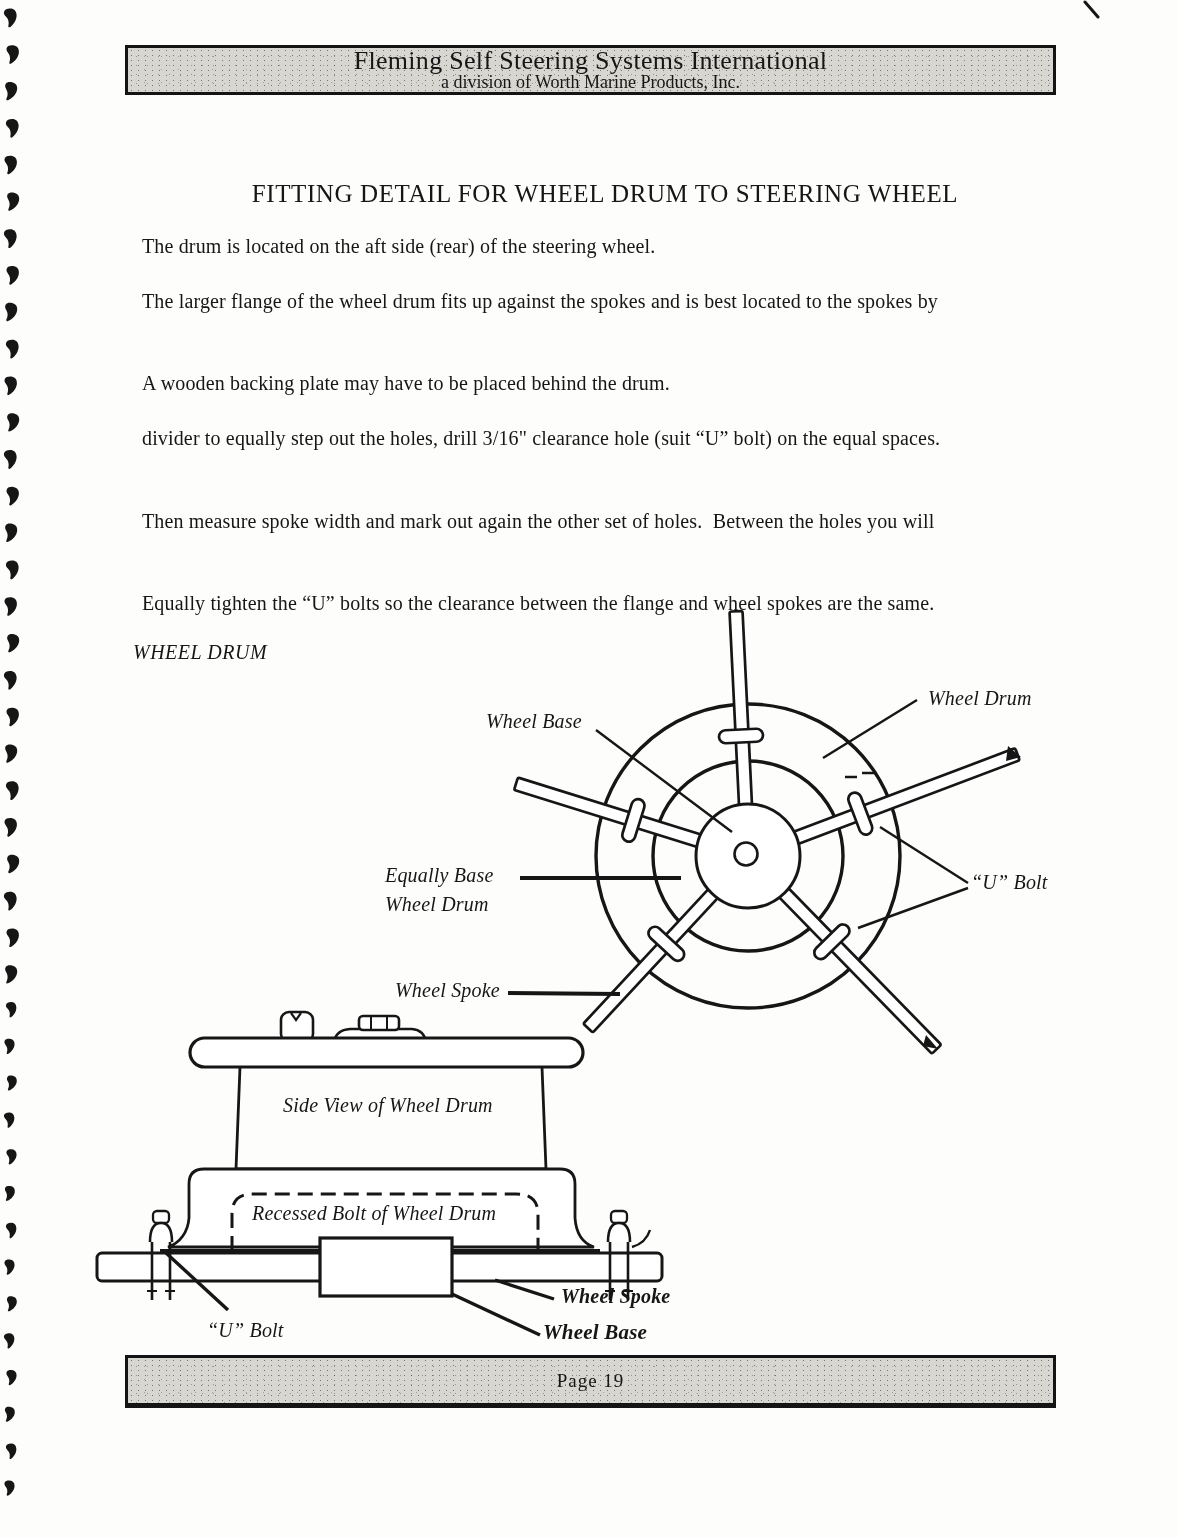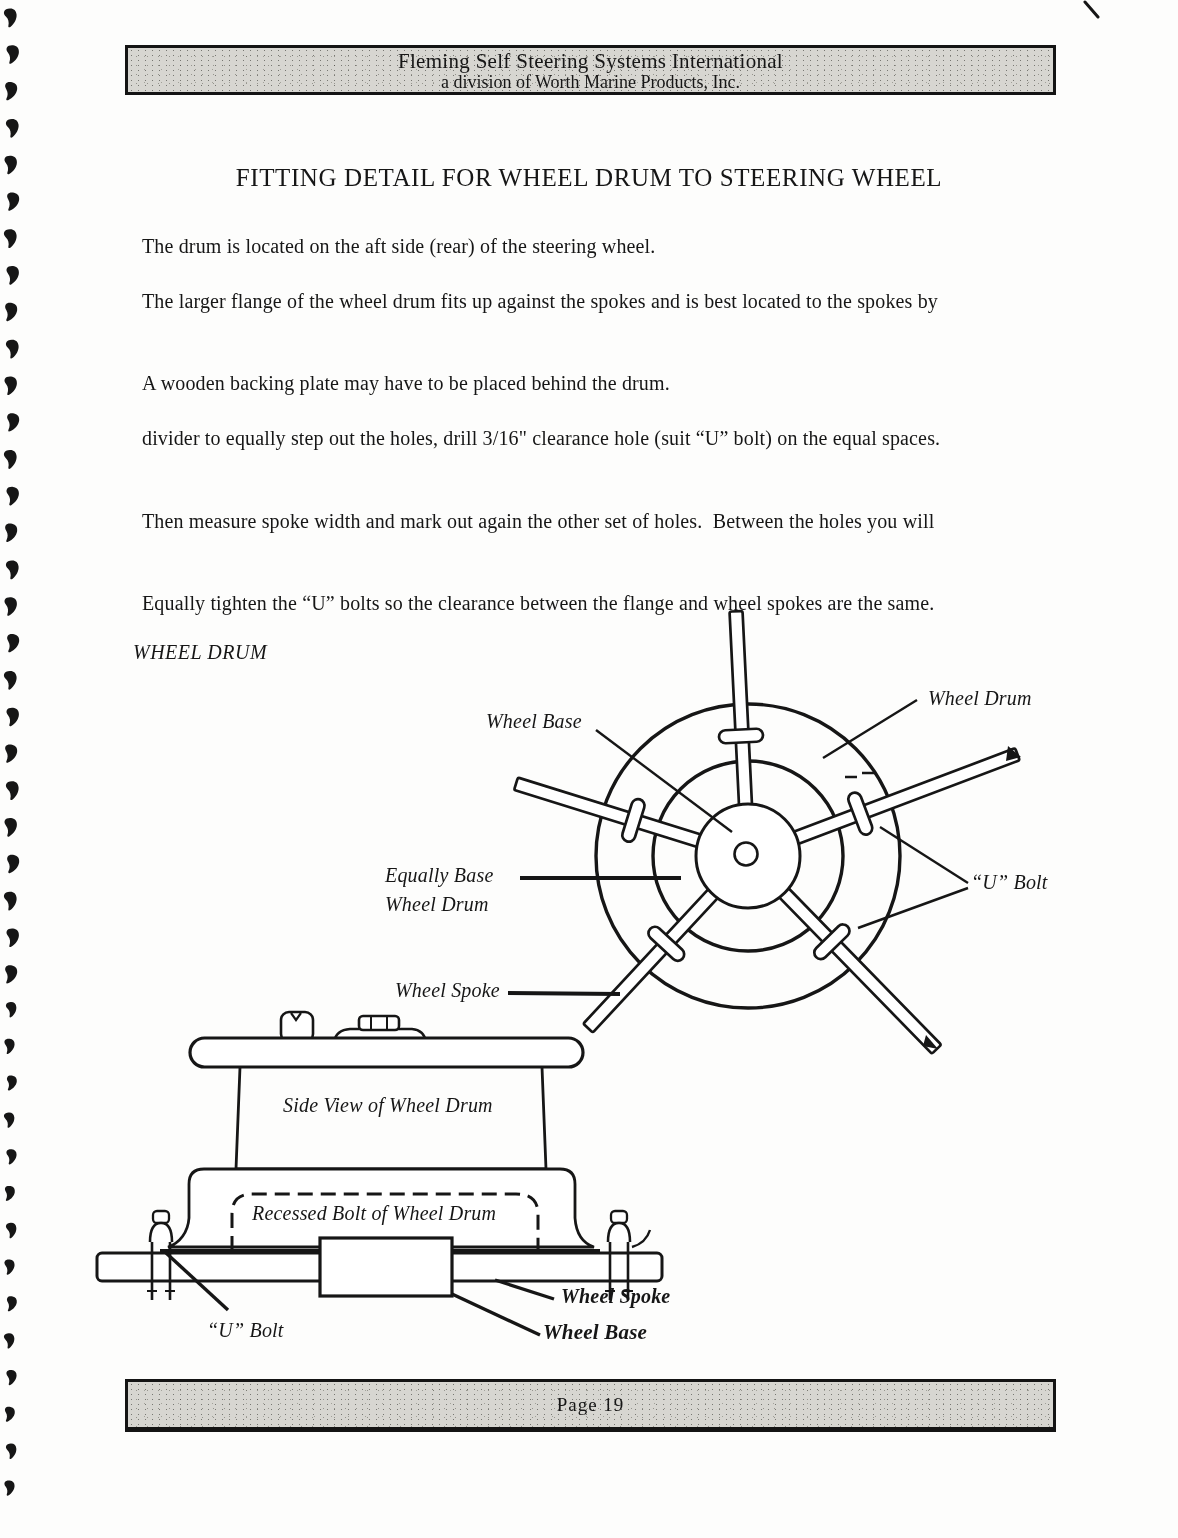--- a/index.html
+++ b/index.html
@@ -17,27 +17,27 @@
     background-color:var(--banner-bg);
     background-image:
       radial-gradient(rgba(40,40,35,.55) .6px, transparent .9px),
       radial-gradient(rgba(70,70,60,.45) .5px, transparent .8px),
       radial-gradient(rgba(110,110,100,.5) .7px, transparent 1px);
     background-size:7px 5px, 11px 9px, 17px 13px;
     background-position:0 0, 3px 4px, 8px 2px;
     display:flex; flex-direction:column; align-items:center; justify-content:center;
   }
   .header-banner { top:45px; height:50px; }
-  .header-line1 { font-size:21px; line-height:24px; letter-spacing:.3px; }
+  .header-line1 { font-size:26px; line-height:24px; letter-spacing:.3px; }
   .header-line2 { font-size:18px; line-height:19px; }
-  .footer-banner { top:1355px; height:53px; border-bottom-width:5px;margin-top:24px; }
+  .footer-banner { top:1355px; height:53px; border-bottom-width:5px; }
   .footer-page { font-size:19px; letter-spacing:1px; }
 
   .title {
-    position:absolute; left:133px; top:164px; width:912px; margin:0; z-index:2;
+    position:absolute; left:133px; top:164px; width:912px; margin:16px; z-index:2;
     font-size:25px; font-weight:normal; letter-spacing:.6px; text-align:center; white-space:nowrap;
   }
   .body-p { position:absolute; left:133px; width:930px; margin:9px; z-index:2;
     font-size:20px; line-height:27px; letter-spacing:.15px; }
   .body-p .ln { display:block; white-space:pre; }
   .p1{top:224px}.p2{top:279px}.p3{top:361px}.p4{top:416px}.p5{top:499px}.p6{top:581px}
   .section-label { position:absolute; left:133px; top:641px; z-index:2;
     font-size:20px; font-style:italic; letter-spacing:.5px; }
 
   .dlabel { position:absolute; z-index:3; font-style:italic; font-size:20px;

